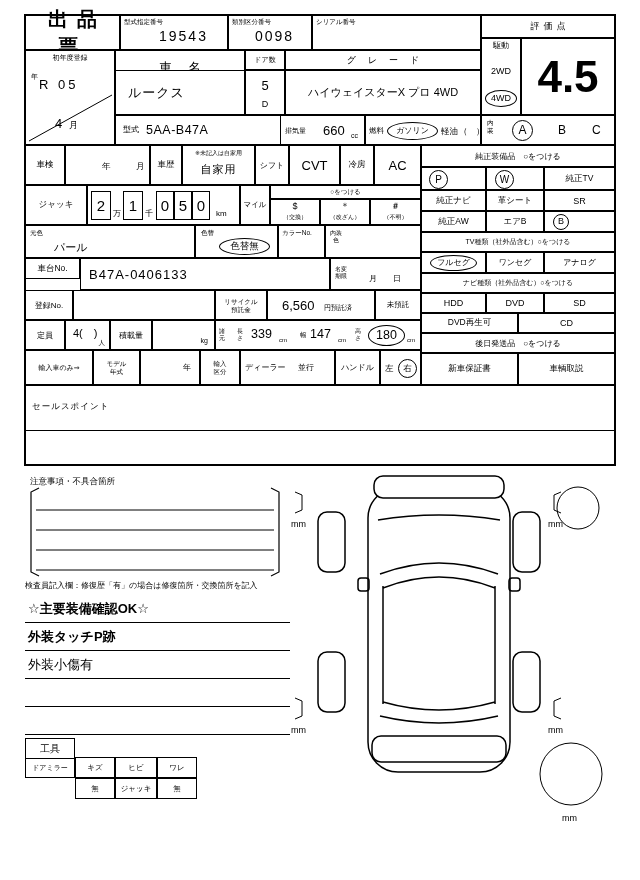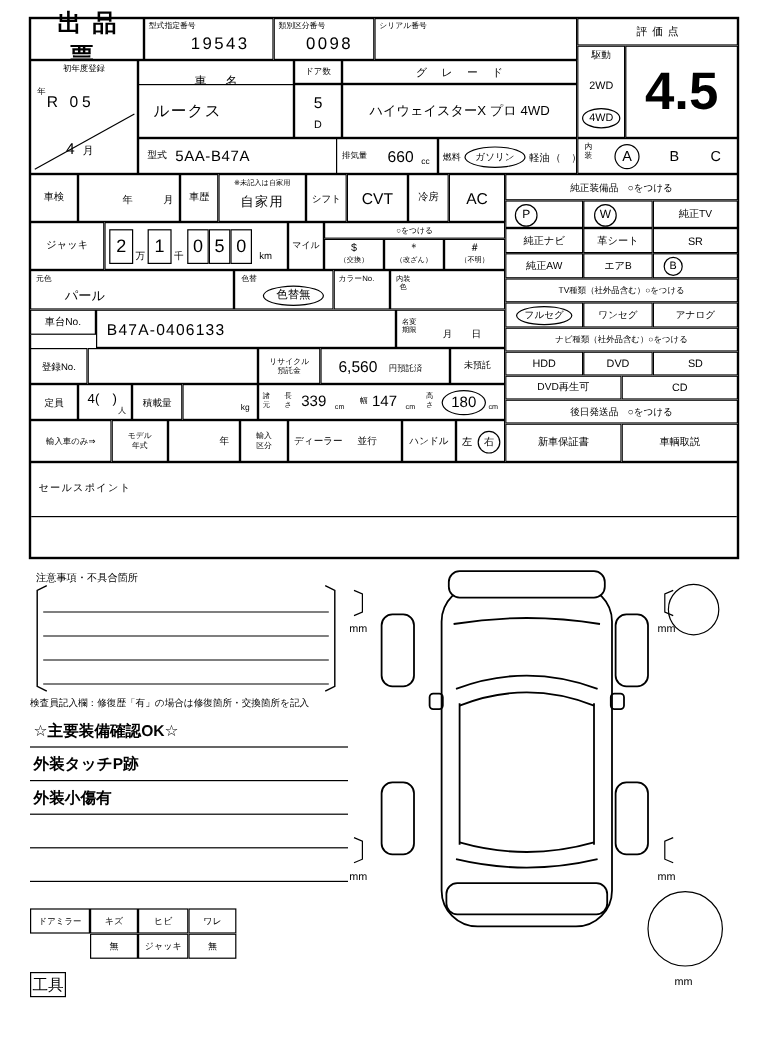--- a/index.html
+++ b/index.html
@@ -60,21 +60,21 @@
     <svg class="t" style="left:0;top:0" width="88" height="93">
       <line x1="3" y1="90" x2="86" y2="44" stroke="#000" stroke-width="1"></line>
     </svg>
     <span class="t" style="left:50%;transform:translateX(-50%);top:3px;font-size:7px">初年度登録</span>
     <span class="t" style="left:5px;top:22px;font-size:7px">年</span>
     <span class="t" style="left:13px;top:27px;font-size:13px;letter-spacing:3px">R 05</span>
     <span class="t" style="left:29px;top:66px;font-size:13px">4</span>
     <span class="t" style="left:43px;top:70px;font-size:9px">月</span>
   </div>
 
-  <div class="cell cc" style="left:115px;top:50px;width:130px;height:35px;font-size:10px;letter-spacing:16px;text-indent:16px">車名</div>
+  <div class="cell cc" style="left:115px;top:50px;width:130px;height:35px;font-size:13px;letter-spacing:16px;text-indent:16px">車名</div>
   <div class="cell" style="left:115px;top:70px;width:130px;height:45px">
     <span class="t" style="left:12px;top:15px;font-size:13px;letter-spacing:1px">ルークス</span>
   </div>
 
   <div class="cell cc" style="left:245px;top:50px;width:40px;height:20px;font-size:7px">ドア数</div>
   <div class="cell" style="left:245px;top:70px;width:40px;height:45px">
     <span class="t" style="left:50%;transform:translateX(-50%);top:8px;font-size:13px">5</span>
     <span class="t" style="left:50%;transform:translateX(-50%);top:29px;font-size:9px">D</span>
   </div>
 
@@ -290,30 +290,30 @@
     <line x1="10" y1="44" x2="248" y2="44" stroke="#000" stroke-width="1"></line>
     <line x1="10" y1="64" x2="248" y2="64" stroke="#000" stroke-width="1"></line>
     <line x1="10" y1="84" x2="248" y2="84" stroke="#000" stroke-width="1"></line>
   </svg>
 
   <span class="t" style="left:25px;top:582px;font-size:8px">検査員記入欄：修復歴「有」の場合は修復箇所・交換箇所を記入</span>
   <span class="t" style="left:28px;top:602px;font-size:13px;font-weight:bold">☆主要装備確認OK☆</span>
   <div class="hl" style="left:25px;top:622px;width:265px"></div>
   <span class="t" style="left:28px;top:630px;font-size:13px;font-weight:bold">外装タッチP跡</span>
   <div class="hl" style="left:25px;top:650px;width:265px"></div>
-  <span class="t" style="left:28px;top:658px;font-size:13px;font-weight:bold">外装小傷有</span>
+  <span class="t" style="left:28px;top:658px;font-size:13px;font-weight:normal">外装小傷有</span>
   <div class="hl" style="left:25px;top:678px;width:265px"></div>
   <div class="hl" style="left:25px;top:706px;width:265px"></div>
   <div class="hl" style="left:25px;top:734px;width:265px"></div>
 
   <div class="cell cc" style="left:25px;top:757px;width:50px;height:21px;font-size:7px">ドアミラー</div>
   <div class="cell cc" style="left:75px;top:757px;width:40px;height:21px;font-size:7.5px">キズ</div>
   <div class="cell cc" style="left:115px;top:757px;width:42px;height:21px;font-size:7.5px">ヒビ</div>
   <div class="cell cc" style="left:157px;top:757px;width:40px;height:21px;font-size:7.5px">ワレ</div>
-  <div class="cell cc" style="left:25px;top:810px;width:30px;height:21px;font-size:13px">工具</div>
+  <div class="cell cc" style="left:25px;top:738px;width:50px;height:21px;font-size:10px">工具</div>
   <div class="cell cc" style="left:75px;top:778px;width:40px;height:21px;font-size:7.5px">無</div>
   <div class="cell cc" style="left:115px;top:778px;width:42px;height:21px;font-size:7.5px">ジャッキ</div>
   <div class="cell cc" style="left:157px;top:778px;width:40px;height:21px;font-size:7.5px">無</div>
 
   <svg class="t" style="left:288px;top:468px" width="340" height="380" viewBox="0 0 340 380">
     <g fill="none" stroke="#000" stroke-width="1.5">
       <rect x="30" y="44" width="27" height="60" rx="9"></rect>
       <rect x="225" y="44" width="27" height="60" rx="9"></rect>
       <rect x="30" y="184" width="27" height="60" rx="9"></rect>
       <rect x="225" y="184" width="27" height="60" rx="9"></rect>

